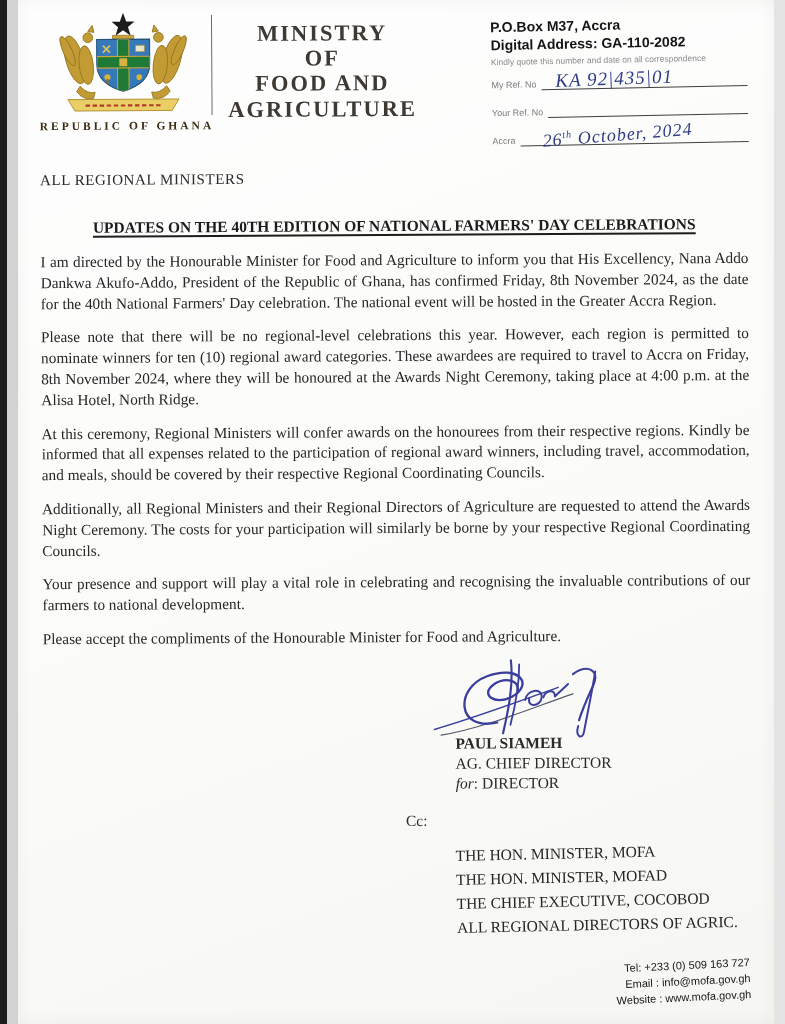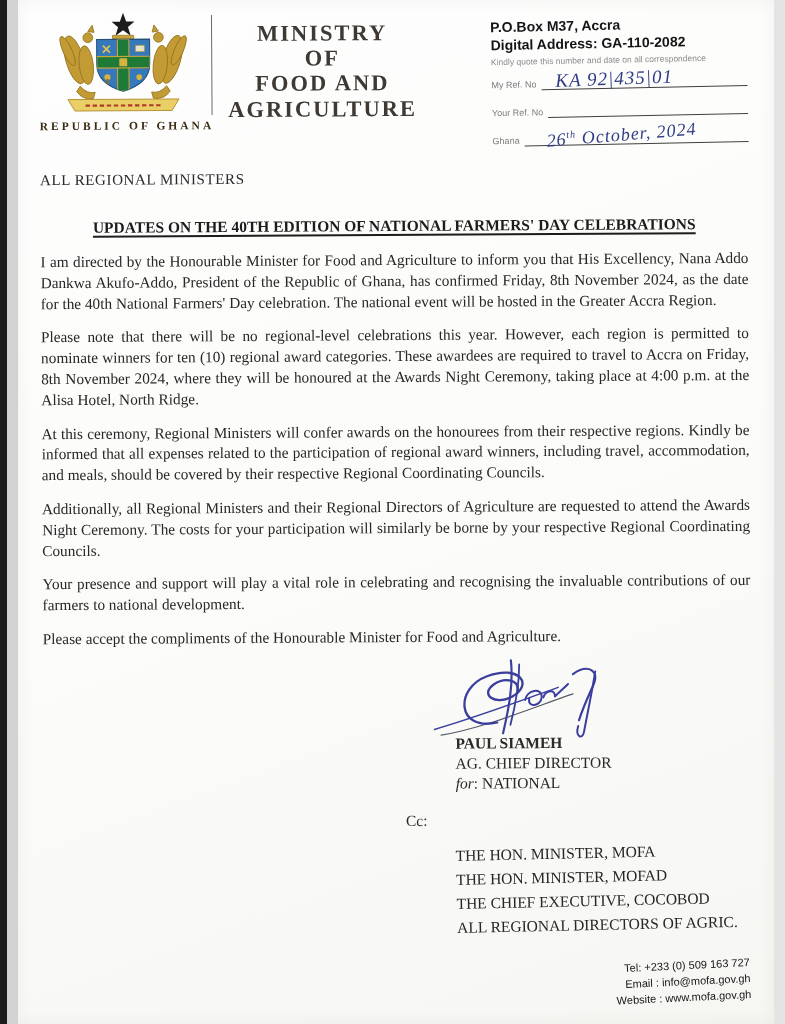--- a/index.html
+++ b/index.html
@@ -138,21 +138,21 @@
               <span class="hand hand-ref">KA 92|435|01</span>
             </span>
           </div>
 
           <div class="ref-row" style="margin-top:13px;">
             <span class="ref-label">Your Ref. No</span>
             <span class="ref-rule"></span>
           </div>
 
           <div class="ref-row" style="margin-top:13px;">
-            <span class="ref-label">Ghana</span>
+            <span class="ref-label">Accra</span>
             <span class="ref-rule">
               <span class="hand hand-date"><span>26</span><sup>th</sup><span> October, 2024</span></span>
             </span>
           </div>
         </div>
       </div>
 
       <div class="recipient">ALL REGIONAL MINISTERS</div>
 
       <div class="subject">UPDATES ON THE 40TH EDITION OF NATIONAL FARMERS' DAY CELEBRATIONS</div>
@@ -172,21 +172,21 @@
           <path stroke-width="2.6" d="M95 11 C 98 40, 92 70, 85 99"></path>
           <path stroke-width="2.2" d="M105 16 C 105 42, 100 66, 94 89"></path>
           <path stroke-width="2.4" d="M112 59 C 114 46, 133 44, 132 56 C 131 67, 114 69, 117 57"></path>
           <path stroke-width="2.4" d="M134 56 C 137 47, 149 46, 148 55 C 153 50, 159 45, 164 40"></path>
           <path stroke-width="2.6" d="M170 28 C 189 15, 204 24, 193 45 C 187 58, 181 71, 177 84"></path>
           <path stroke-width="2.4" d="M197 25 C 193 50, 187 77, 183 98 C 181 108, 172 104, 176 91"></path>
         </svg>
         <div class="sign-text">
           <div class="sign-name">PAUL SIAMEH</div>
           <div>AG. CHIEF DIRECTOR</div>
-          <div><i>for</i><span>: NATIONAL</span></div>
+          <div><i>for</i><span>: DIRECTOR</span></div>
         </div>
       </div>
 
       <div class="cc-label">Cc:</div>
       <ul class="cc-list">
         <li>THE HON. MINISTER, MOFA</li>
         <li>THE HON. MINISTER, MOFAD</li>
         <li>THE CHIEF EXECUTIVE, COCOBOD</li>
         <li>ALL REGIONAL DIRECTORS OF AGRIC.</li>
       </ul>

